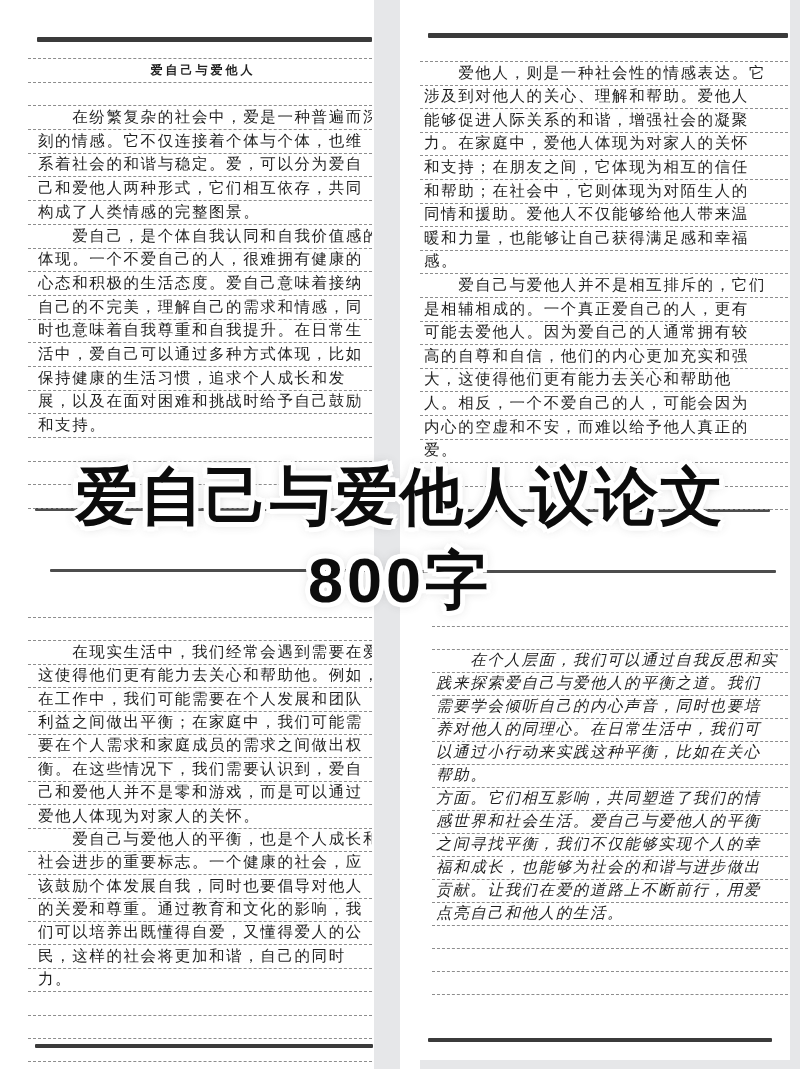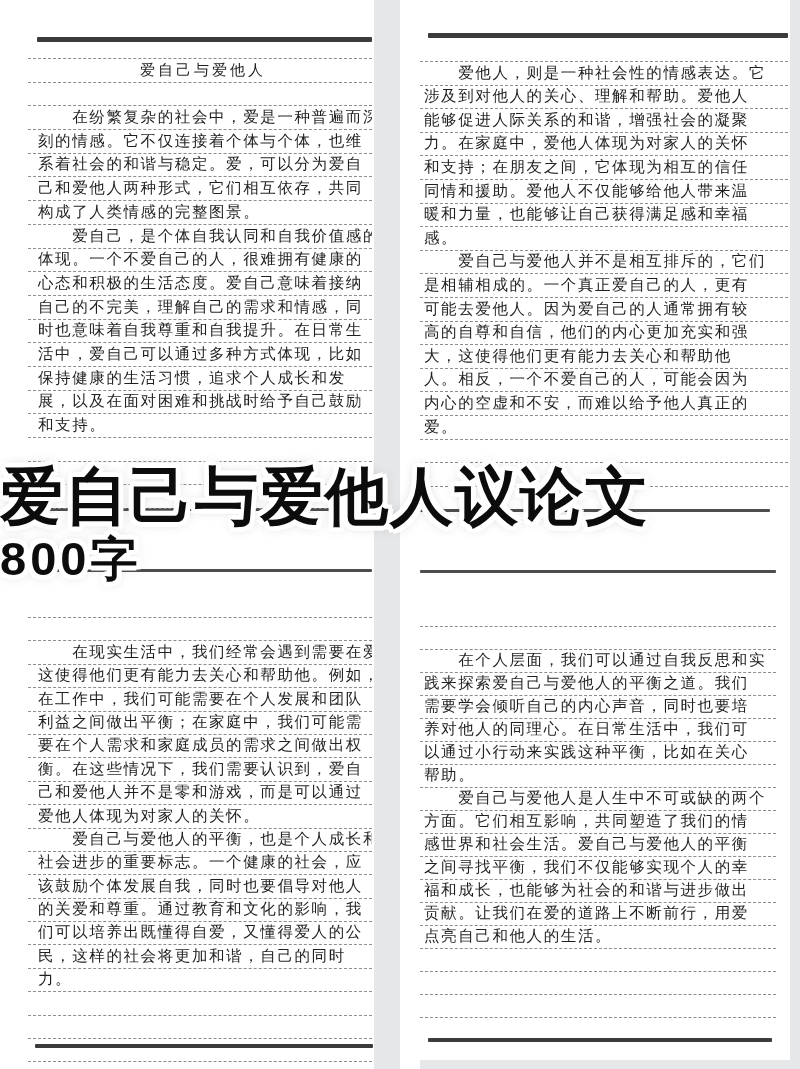--- a/index.html
+++ b/index.html
@@ -40,45 +40,46 @@
   .pad-4  .text-row { padding-left: 4px;  padding-right: 4px; }
   .text-row .hw {
     font-size: 15.5px;
     letter-spacing: 1.6px;
     line-height: 21px;
     color: #1f1f1f;
     padding-bottom: 1px;
     font-weight: 500;
   }
   .text-row.center-row { justify-content: center; }
-  .text-row.center-row .hw { font-size: 15px; font-weight: 400; letter-spacing: 3px; }
+  .text-row.center-row .hw { font-size: 12px; font-weight: 700; letter-spacing: 3px; }
 
   
   .overlay {
     position: absolute;
     left: 0; right: 0;
     top: 462px;
+    text-align: center;
     z-index: 5;
     pointer-events: none;
   }
   .overlay .t {
     font-family: "Liberation Sans", sans-serif;
     font-weight: 900;
     color: #0c0c0c;
     letter-spacing: 2px;
     line-height: 1.08;
     text-shadow:
       -4px -4px 0 #ffffff,  4px -4px 0 #ffffff,
       -4px  4px 0 #ffffff,  4px  4px 0 #ffffff,
       -5px  0   0 #ffffff,  5px  0   0 #ffffff,
        0   -5px 0 #ffffff,  0    5px 0 #ffffff,
        0    0  12px rgba(80,80,80,0.45);
   }
   .overlay .line1 { font-size: 63px; }
-  .overlay .line2 { font-size: 47px; margin-top: 4px; letter-spacing: 4px; }
+  .overlay .line2 { font-size: 63px; margin-top: 16px; letter-spacing: 4px; }
 </style>
 </head>
 <body>
 
 <div class="canvas">
 
   <div class="strip gutter"></div>
   <div class="strip right-edge"></div>
   <div class="strip bottom-right"></div>
 
@@ -160,20 +161,23 @@
       <div class="text-row">
         <span class="hw">能够促进人际关系的和谐，增强社会的凝聚</span>
       </div>
       <div class="text-row">
         <span class="hw">力。在家庭中，爱他人体现为对家人的关怀</span>
       </div>
       <div class="text-row">
         <span class="hw">和支持；在朋友之间，它体现为相互的信任</span>
       </div>
       <div class="text-row">
+        <span class="hw">和帮助；在社会中，它则体现为对陌生人的</span>
+      </div>
+      <div class="text-row">
         <span class="hw">同情和援助。爱他人不仅能够给他人带来温</span>
       </div>
       <div class="text-row">
         <span class="hw">暖和力量，也能够让自己获得满足感和幸福</span>
       </div>
       <div class="text-row">
         <span class="hw">感。</span>
       </div>
       <div class="text-row">
         <span class="hw">　　爱自己与爱他人并不是相互排斥的，它们</span>
@@ -258,44 +262,41 @@
       <div class="text-row">
         <span class="hw"></span>
       </div>
       <div class="text-row">
         <span class="hw"></span>
       </div>
       <div class="text-row">
         <span class="hw"></span>
       </div>
     </div>
-  <div class="rows pad-4" style="left:420px; top:626px; width:356px; --rh:23.0px;">
+  <div class="rows pad-4" style="left:432px; top:626px; width:356px;font-style:italic; --rh:23.0px;">
       <div class="text-row">
         <span class="hw"></span>
       </div>
       <div class="text-row">
         <span class="hw">　　在个人层面，我们可以通过自我反思和实</span>
       </div>
       <div class="text-row">
         <span class="hw">践来探索爱自己与爱他人的平衡之道。我们</span>
       </div>
       <div class="text-row">
         <span class="hw">需要学会倾听自己的内心声音，同时也要培</span>
       </div>
       <div class="text-row">
         <span class="hw">养对他人的同理心。在日常生活中，我们可</span>
       </div>
       <div class="text-row">
         <span class="hw">以通过小行动来实践这种平衡，比如在关心</span>
       </div>
       <div class="text-row">
         <span class="hw">帮助。</span>
-      </div>
-      <div class="text-row">
-        <span class="hw">　　爱自己与爱他人是人生中不可或缺的两个</span>
       </div>
       <div class="text-row">
         <span class="hw">方面。它们相互影响，共同塑造了我们的情</span>
       </div>
       <div class="text-row">
         <span class="hw">感世界和社会生活。爱自己与爱他人的平衡</span>
       </div>
       <div class="text-row">
         <span class="hw">之间寻找平衡，我们不仅能够实现个人的幸</span>
       </div>

